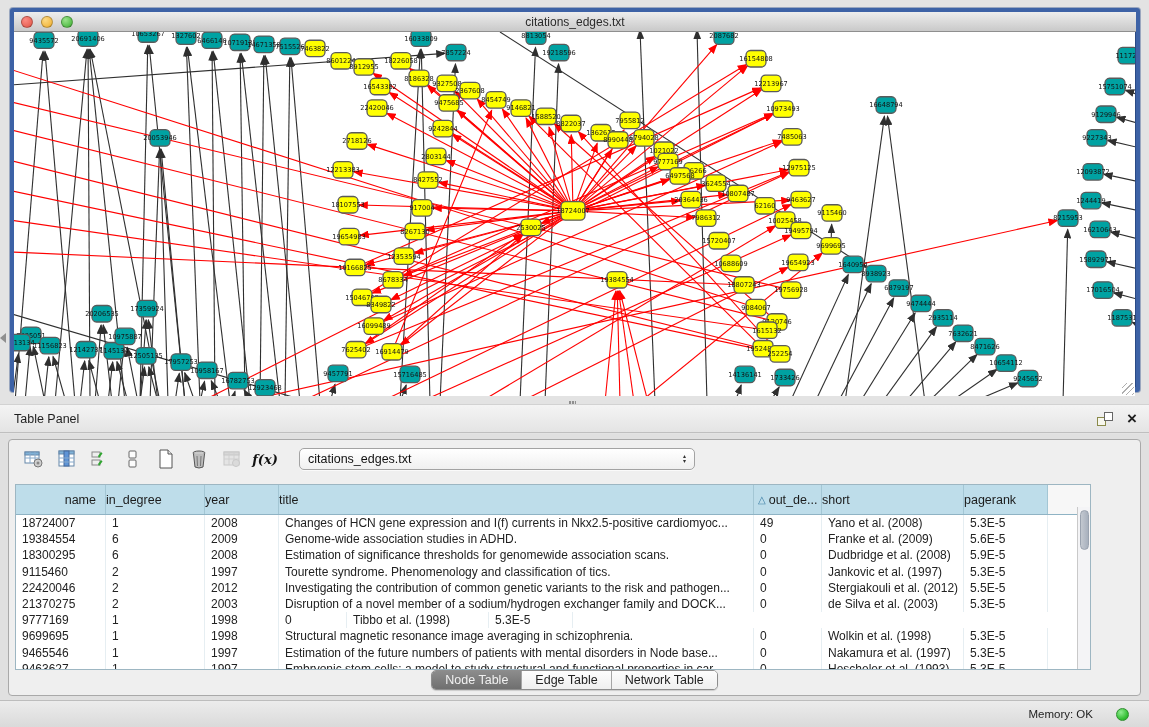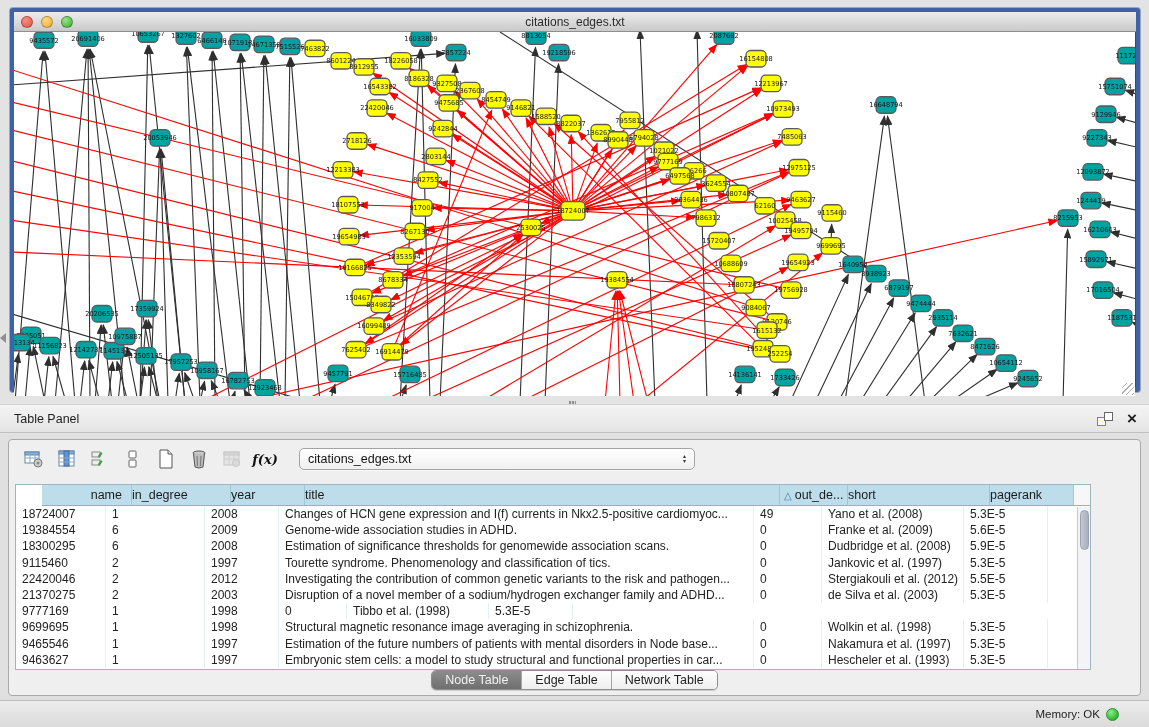--- a/index.html
+++ b/index.html
@@ -70,21 +70,21 @@
     display:flex; align-items:center; padding:0 8px; font-size:12.5px; color:#111;
     box-shadow:0 1px 0 rgba(255,255,255,.7);
   }
   .table-select .val { flex:1; }
   .table-select .arrows { display:flex; flex-direction:column; line-height:5px; font-size:6px; color:#333; }
   
   .table-wrap {
     position:absolute; left:6px; top:44px; width:1076px; height:186px;
     background:#fff; border:1px solid #9DB6C2; overflow:hidden;
   }
-  .thead { display:flex; height:21px; background:#BEDDEA; border-bottom:1px solid #8FB3C4;margin-left:26px; }
+  .thead { display:flex; height:30px; background:#BEDDEA; border-bottom:1px solid #8FB3C4; }
   .hcell {
     display:flex; align-items:center; justify-content:flex-start;
     font-size:12.5px; color:#1b1b1b; border-right:1px solid #A3C6D4;
     white-space:nowrap; overflow:hidden;
   }
   .hcell.c0 { justify-content:flex-end; padding-right:9px; }
   .hcell.c4 { justify-content:flex-start; padding-left:4px; gap:3px; }
   .hcell .sort { color:#3E7FA6; font-size:10px; }
   .trow { display:flex; height:16.2px; align-items:center; font-size:12px; }
   .tcell { padding-left:6px; border-right:1px solid #E6EEF2; white-space:nowrap; overflow:hidden; height:100%; display:flex; align-items:center; }
@@ -102,22 +102,22 @@
   .seg .tab {
     display:flex; align-items:center; padding:0 13px; font-size:12.5px; color:#222;
     background:linear-gradient(#FDFDFD,#EFEFEF); border-right:1px solid #A6A6A6; cursor:pointer;
   }
   .seg .tab:last-child { border-right:none; }
   .seg .tab.sel { background:linear-gradient(#8C8C8C,#6F6F6F); color:#F1F1F1; }
   
   .statusbar {
     position:absolute; left:0; top:700px; width:1149px; height:27px;
     background:linear-gradient(#ECECEC,#DADADA); border-top:1px solid #BDBDBD;
-    display:flex; align-items:center; justify-content:flex-end; gap:6px;
-    padding-right:30px; font-size:11.5px; color:#1e1e1e;
+    display:flex; align-items:center; justify-content:flex-end; gap:23px;
+    padding-right:20px; font-size:11.5px; color:#1e1e1e;
   }
   .memdot { width:13px; height:13px; border-radius:50%; border:1px solid #2E8F2E;
     background:radial-gradient(circle at 35% 30%, #8FEC8F, #33BE33 65%, #22A022); }
 </style>
 </head>
 <body>
 
 <div class="net-window">
   <div class="titlebar">
     <div class="lights">
@@ -942,21 +942,21 @@
             <div class="tcell c3">Investigating the contribution of common genetic variants to the risk and pathogen...</div>
             <div class="tcell c4">0</div>
             <div class="tcell c5">Stergiakouli et al. (2012)</div>
             <div class="tcell c6">5.5E-5</div>
             <div class="tcell c7"></div>
           </div>
           <div class="trow">
             <div class="tcell c0">21370275</div>
             <div class="tcell c1">2</div>
             <div class="tcell c2">2003</div>
-            <div class="tcell c3">Disruption of a novel member of a sodium/hydrogen exchanger family and ADHD...</div>
+            <div class="tcell c3">Disruption of a novel member of a sodium/hydrogen exchanger family and DOCK...</div>
             <div class="tcell c4">0</div>
             <div class="tcell c5">de Silva et al. (2003)</div>
             <div class="tcell c6">5.3E-5</div>
             <div class="tcell c7"></div>
           </div>
           <div class="trow">
             <div class="tcell c0">9777169</div>
             <div class="tcell c1">1</div>
             <div class="tcell c2">1998</div>
             <div class="tcell c4">0</div>

